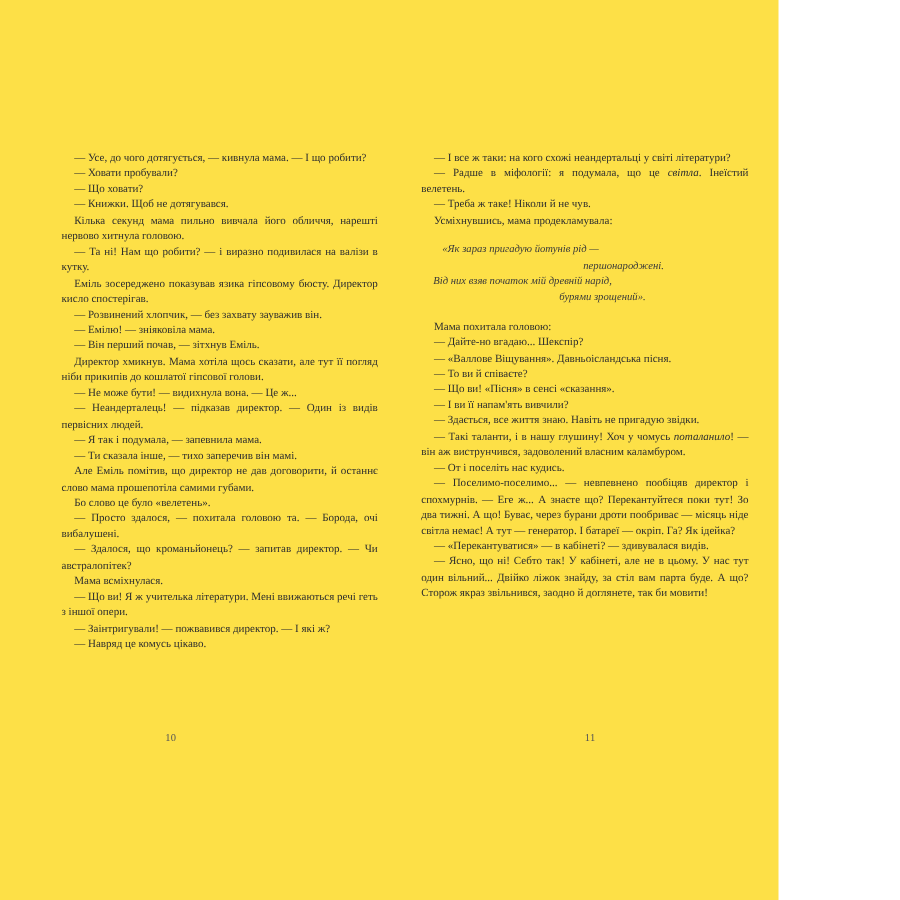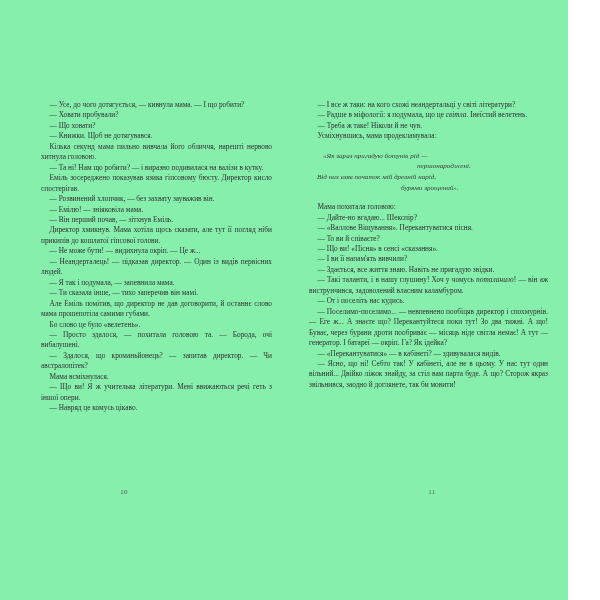--- a/index.html
+++ b/index.html
@@ -10,23 +10,23 @@
   body {
     width: 600px;
     height: 600px;
     overflow: hidden;
     font-family: "Liberation Serif", "DejaVu Serif", serif;
     color: #2b2b2b;
   }
 
   .spread {
     position: relative;
-    width: 568px;
+    width: 519px;
     height: 600px;
-    background: #86efac;
+    background: #fde047;
     display: flex;
     justify-content: space-between;
     box-sizing: border-box;
   }
 
   .page {
     position: relative;
     width: 280px;
     box-sizing: border-box;
   }
@@ -91,30 +91,31 @@
       <p>— Ховати пробували?</p>
       <p>— Що ховати?</p>
       <p>— Книжки. Щоб не дотягувався.</p>
       <p>Кілька секунд мама пильно вивчала його обличчя, нарешті нервово хитнула головою.</p>
       <p>— Та ні! Нам що робити? — і виразно подивилася на валізи в кутку.</p>
       <p>Еміль зосереджено показував язика гіпсовому бюсту. Директор кисло спостерігав.</p>
       <p>— Розвинений хлопчик, — без захвату зауважив він.</p>
       <p>— Емілю! — зніяковіла мама.</p>
       <p>— Він перший почав, — зітхнув Еміль.</p>
       <p>Директор хмикнув. Мама хотіла щось сказати, але тут її погляд ніби прикипів до кошлатої гіпсової голови.</p>
-      <p>— Не може бути! — видихнула окріп. — Це ж...</p>
+      <p>— Не може бути! — видихнула вона. — Це ж...</p>
       <p>— Неандерталець! — підказав директор. — Один із видів первісних людей.</p>
       <p>— Я так і подумала, — запевнила мама.</p>
       <p>— Ти сказала інше, — тихо заперечив він мамі.</p>
       <p>Але Еміль помітив, що директор не дав договорити, й останнє слово мама прошепотіла самими губами.</p>
       <p>Бо слово це було «велетень».</p>
       <p>— Просто здалося, — похитала головою та. — Борода, очі вибалушені.</p>
       <p>— Здалося, що кроманьйонець? — запитав директор. — Чи австралопітек?</p>
       <p>Мама всміхнулася.</p>
       <p>— Що ви! Я ж учителька літератури. Мені ввижаються речі геть з іншої опери.</p>
+      <p>— Заінтригували! — пожвавився директор. — І які ж?</p>
       <p>— Навряд це комусь цікаво.</p>
     </div>
     <div class="folio folio-left">10</div>
   </div>
 
   <div class="page page-right">
     <div class="textblock">
       <p>— І все ж таки: на кого схожі неандертальці у світі літератури?</p>
       <p>— Радше в міфології: я подумала, що це <em class="ital">світла</em>. Інеїстий велетень.</p>
       <p>— Треба ж таке! Ніколи й не чув.</p>
@@ -122,21 +123,21 @@
 
       <div class="verse">
         <div class="vline indent-a">«Як зараз пригадую йотунів рід —</div>
         <div class="vline indent-b">першонароджені.</div>
         <div class="vline indent-c">Від них взяв початок мій древній нарід,</div>
         <div class="vline indent-d">бурями зрощений».</div>
       </div>
 
       <p>Мама похитала головою:</p>
       <p>— Дайте-но вгадаю... Шекспір?</p>
-      <p>— «Валлове Віщування». Перекантуватися пісня.</p>
+      <p>— «Валлове Віщування». Давньоісландська пісня.</p>
       <p>— То ви й співаєте?</p>
       <p>— Що ви! «Пісня» в сенсі «сказання».</p>
       <p>— І ви її напам'ять вивчили?</p>
       <p>— Здається, все життя знаю. Навіть не пригадую звідки.</p>
       <p>— Такі таланти, і в нашу глушину! Хоч у чомусь <em class="ital">поталанило</em>! — він аж виструнчився, задоволений власним каламбуром.</p>
       <p>— От і поселіть нас кудись.</p>
       <p>— Поселимо-поселимо... — невпевнено пообіцяв директор і спохмурнів. — Еге ж... А знаєте що? Перекантуйтеся поки тут! Зо два тижні. А що! Буває, через бурани дроти пообриває — місяць ніде світла немає! А тут — генератор. І батареї — окріп. Га? Як ідейка?</p>
       <p>— «Перекантуватися» — в кабінеті? — здивувалася видів.</p>
       <p>— Ясно, що ні! Себто так! У кабінеті, але не в цьому. У нас тут один вільний... Двійко ліжок знайду, за стіл вам парта буде. А що? Сторож якраз звільнився, заодно й доглянете, так би мовити!</p>
     </div>

